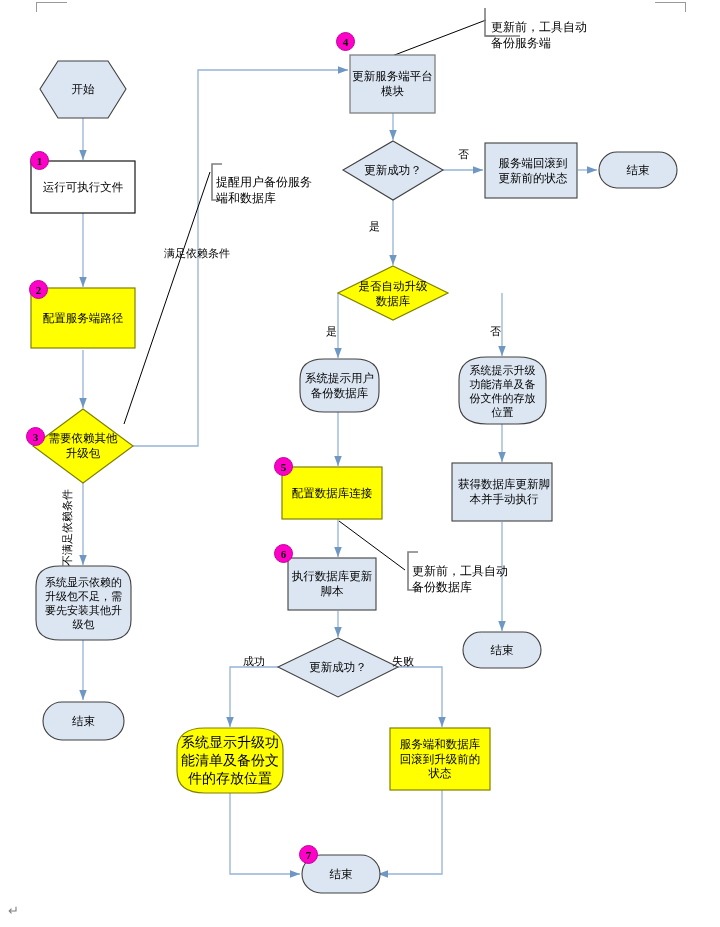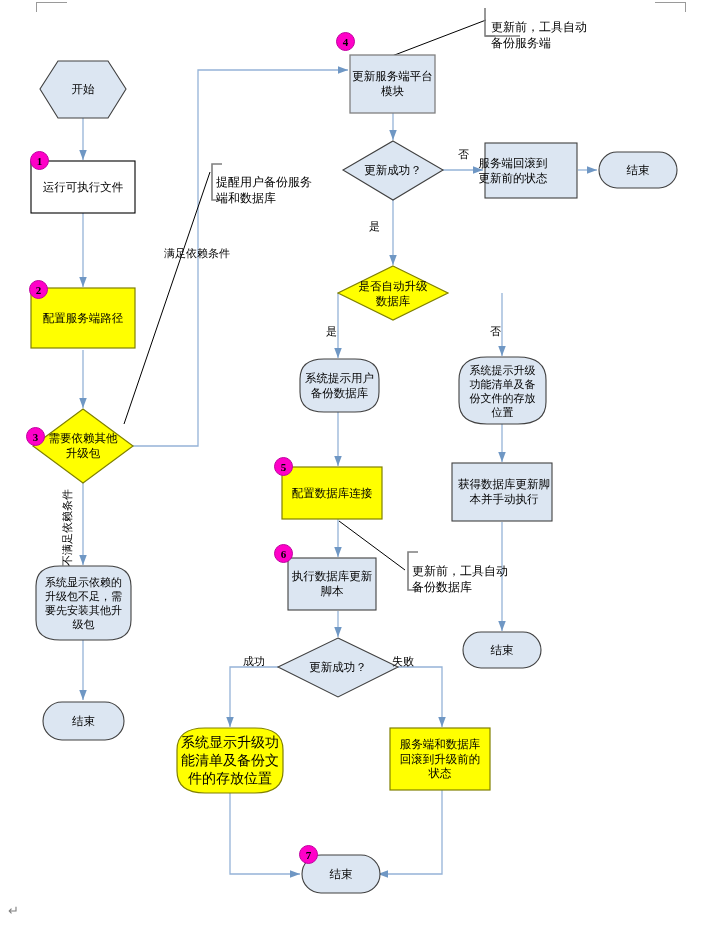--- a/index.html
+++ b/index.html
@@ -216,21 +216,21 @@
 要先安装其他升
 级包</div>
 
   <div class="node-label" style="left:43px;top:702px;width:81px;height:38px;">结束</div>
 
   <div class="node-label" style="left:350px;top:55px;width:85px;height:58px;">更新服务端平台
 模块</div>
 
   <div class="node-label" style="left:348px;top:152px;width:90px;height:36px;">更新成功？</div>
 
-  <div class="node-label" style="left:465px;top:143px;width:96px;height:55px;">服务端回滚到
+  <div class="node-label" style="left:485px;top:143px;width:96px;height:55px;">服务端回滚到
 更新前的状态</div>
 
   <div class="node-label" style="left:599px;top:152px;width:78px;height:36px;">结束</div>
 
   <div class="node-label" style="left:348px;top:269px;width:90px;height:50px;">是否自动升级
 数据库</div>
 
   <div class="node-label" style="left:300px;top:362px;width:79px;height:48px;">系统提示用户
 备份数据库</div>
 

